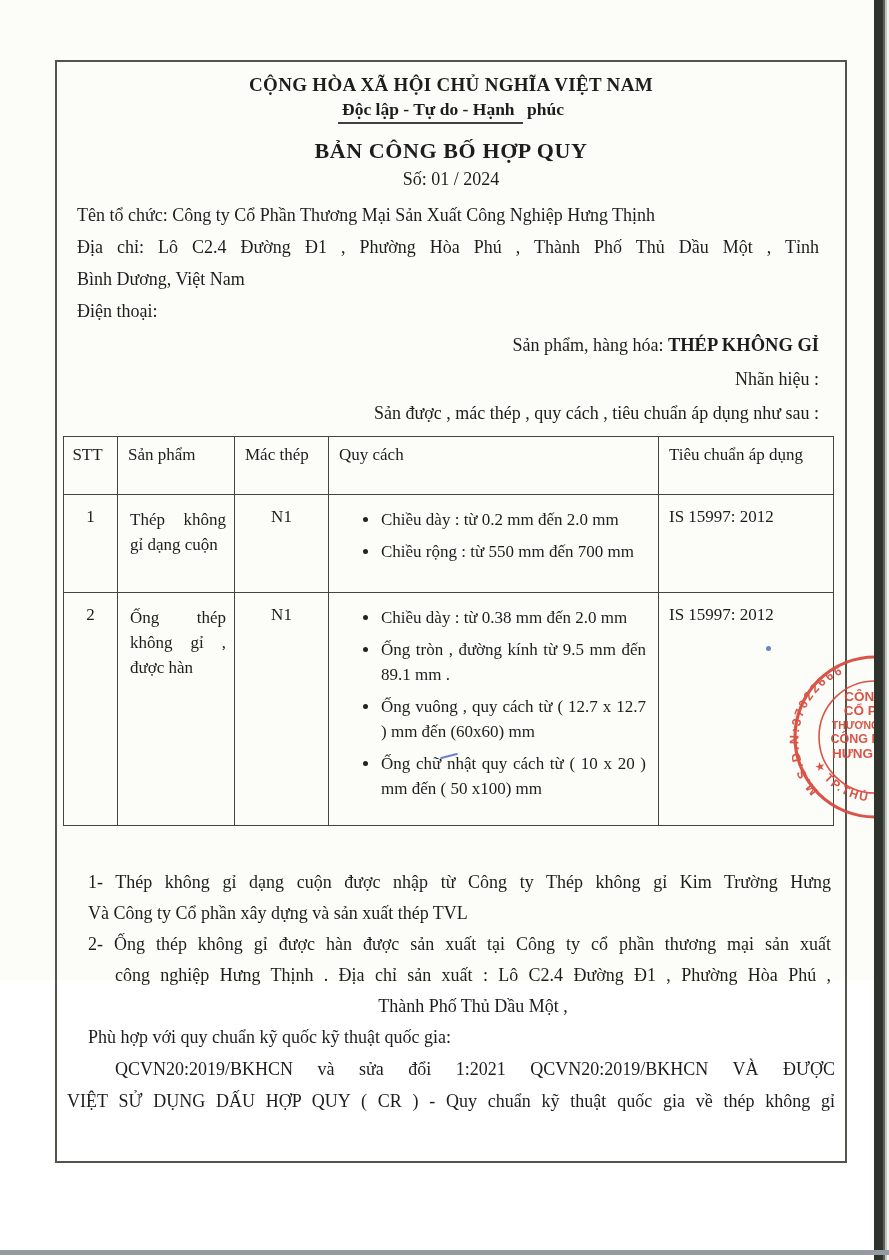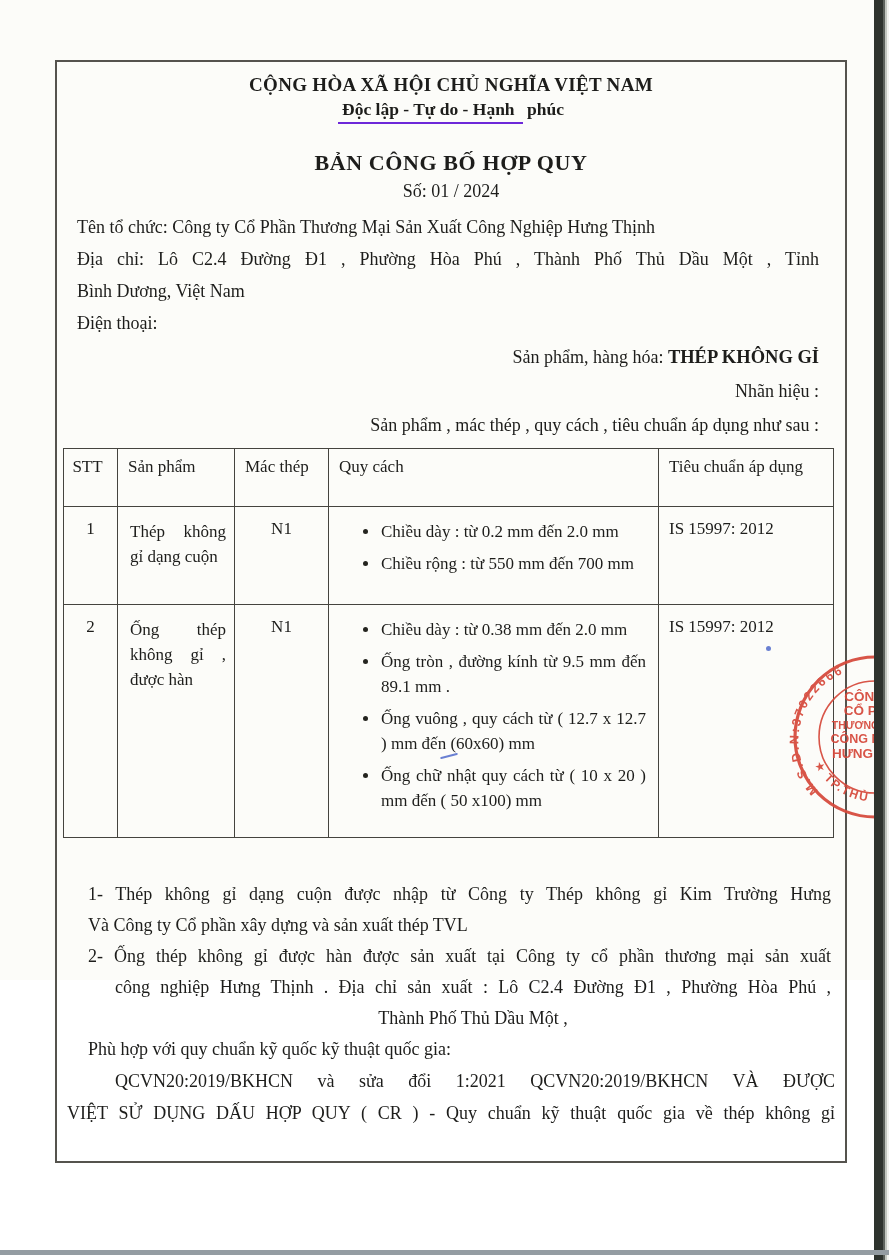--- a/index.html
+++ b/index.html
@@ -7,22 +7,22 @@
        font-family:"Liberation Serif","DejaVu Serif",serif;color:#1d1d1b;}
   #page-root{position:relative;width:889px;height:980px;background:#fcfcf9;}
 
   
   .frame{position:absolute;left:55px;top:60px;width:788px;height:1099px;
          border:2px solid #55534e;background:transparent;}
 
   .center{text-align:center;}
   .country{margin-top:12px;font-size:19px;font-weight:bold;letter-spacing:.3px;}
   .motto{margin-top:3px;font-size:17.5px;font-weight:bold;}
-  .motto .ul{border-bottom:2px solid #6d28d9;padding:0 8px 3px 4px;}
-  .doc-title{margin-top:30px;font-size:22px;font-weight:bold;letter-spacing:.6px;}
+  .motto .ul{border-bottom:2px solid #404040;padding:0 8px 3px 4px;}
+  .doc-title{margin-top:18px;font-size:22px;font-weight:bold;letter-spacing:.6px;}
   .doc-no{margin-top:5px;font-size:18px;}
 
   .info{margin:9px 26px 0 20px;font-size:18px;line-height:32px;}
   .jlast{text-align:justify;text-align-last:justify;}
 
   .prodline{margin:2px 26px 0 26px;font-size:18px;line-height:32px;text-align:right;}
   .prodline b{font-size:18.5px;}
 
   
   table.spec{border-collapse:collapse;table-layout:fixed;margin:7px 0 0 6px;
@@ -89,21 +89,21 @@
       <div>Tên tổ chức: Công ty Cổ Phần Thương Mại Sản Xuất Công Nghiệp Hưng Thịnh</div>
       <div class="jlast">Địa chỉ: Lô C2.4 Đường Đ1 , Phường Hòa Phú , Thành Phố Thủ Dầu Một , Tỉnh</div>
       <div>Bình Dương, Việt Nam</div>
       <div>Điện thoại:</div>
     </div>
 
     <div class="prodline"><span>Sản phẩm, hàng hóa: </span><b>THÉP KHÔNG GỈ</b></div>
 
     <div class="prodline">Nhãn hiệu :</div>
 
-    <div class="prodline">Sản phẩm , mác thép , quy cách , tiêu chuẩn áp dụng như sau :</div>
+    <div class="prodline">Sản được , mác thép , quy cách , tiêu chuẩn áp dụng như sau :</div>
 
     <table class="spec">
       <colgroup>
           <col class="c1">
           <col class="c2">
           <col class="c3">
           <col class="c4">
           <col class="c5">
         </colgroup>
       <tbody>

